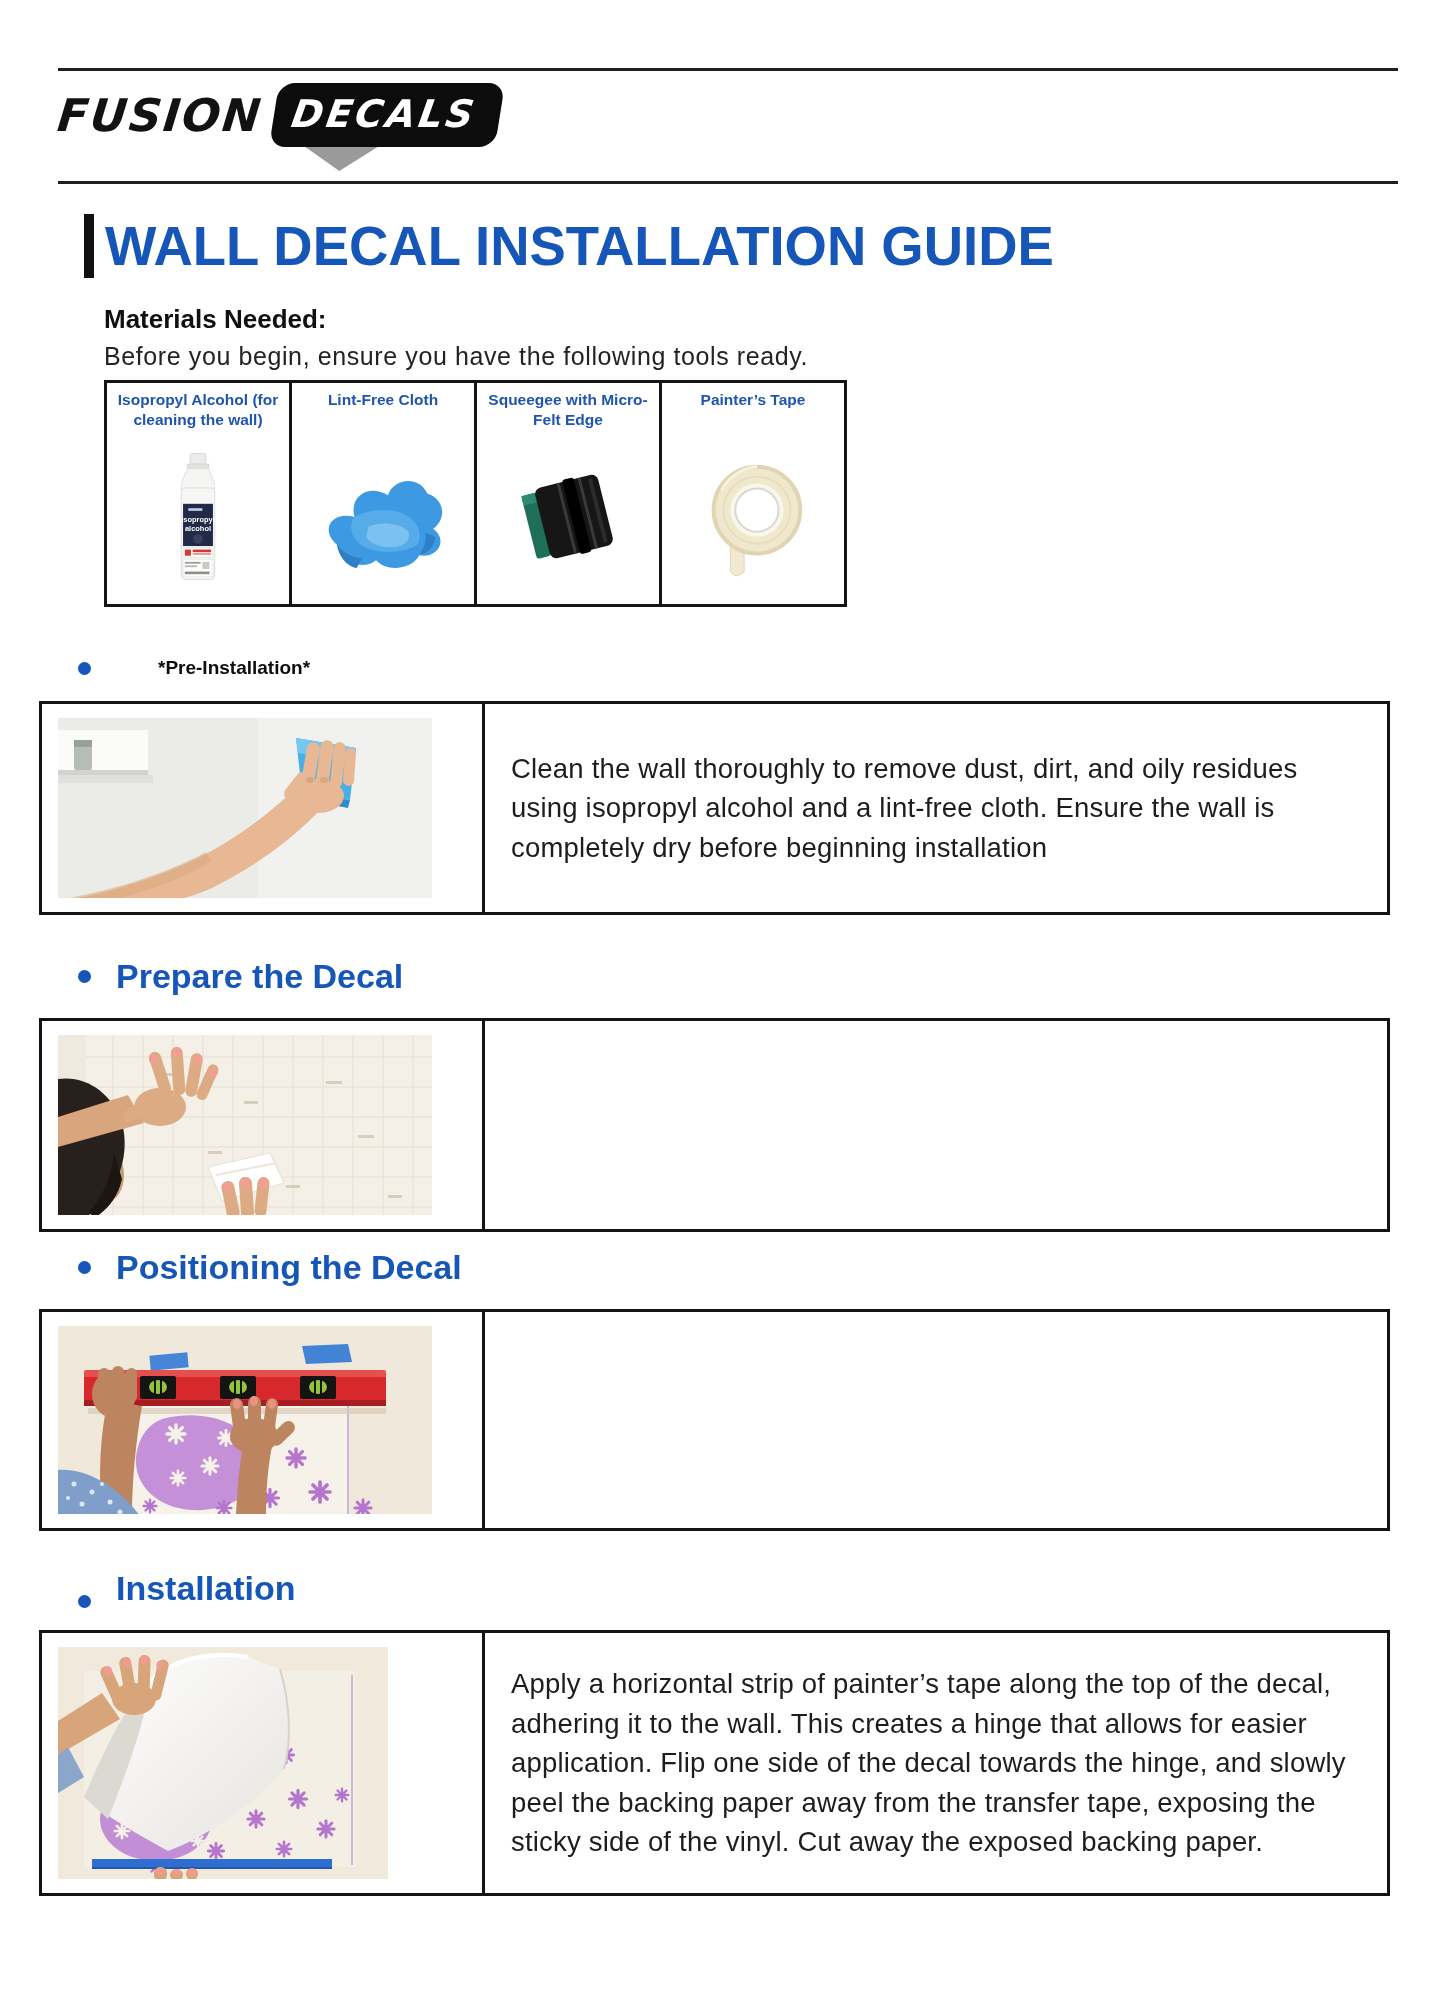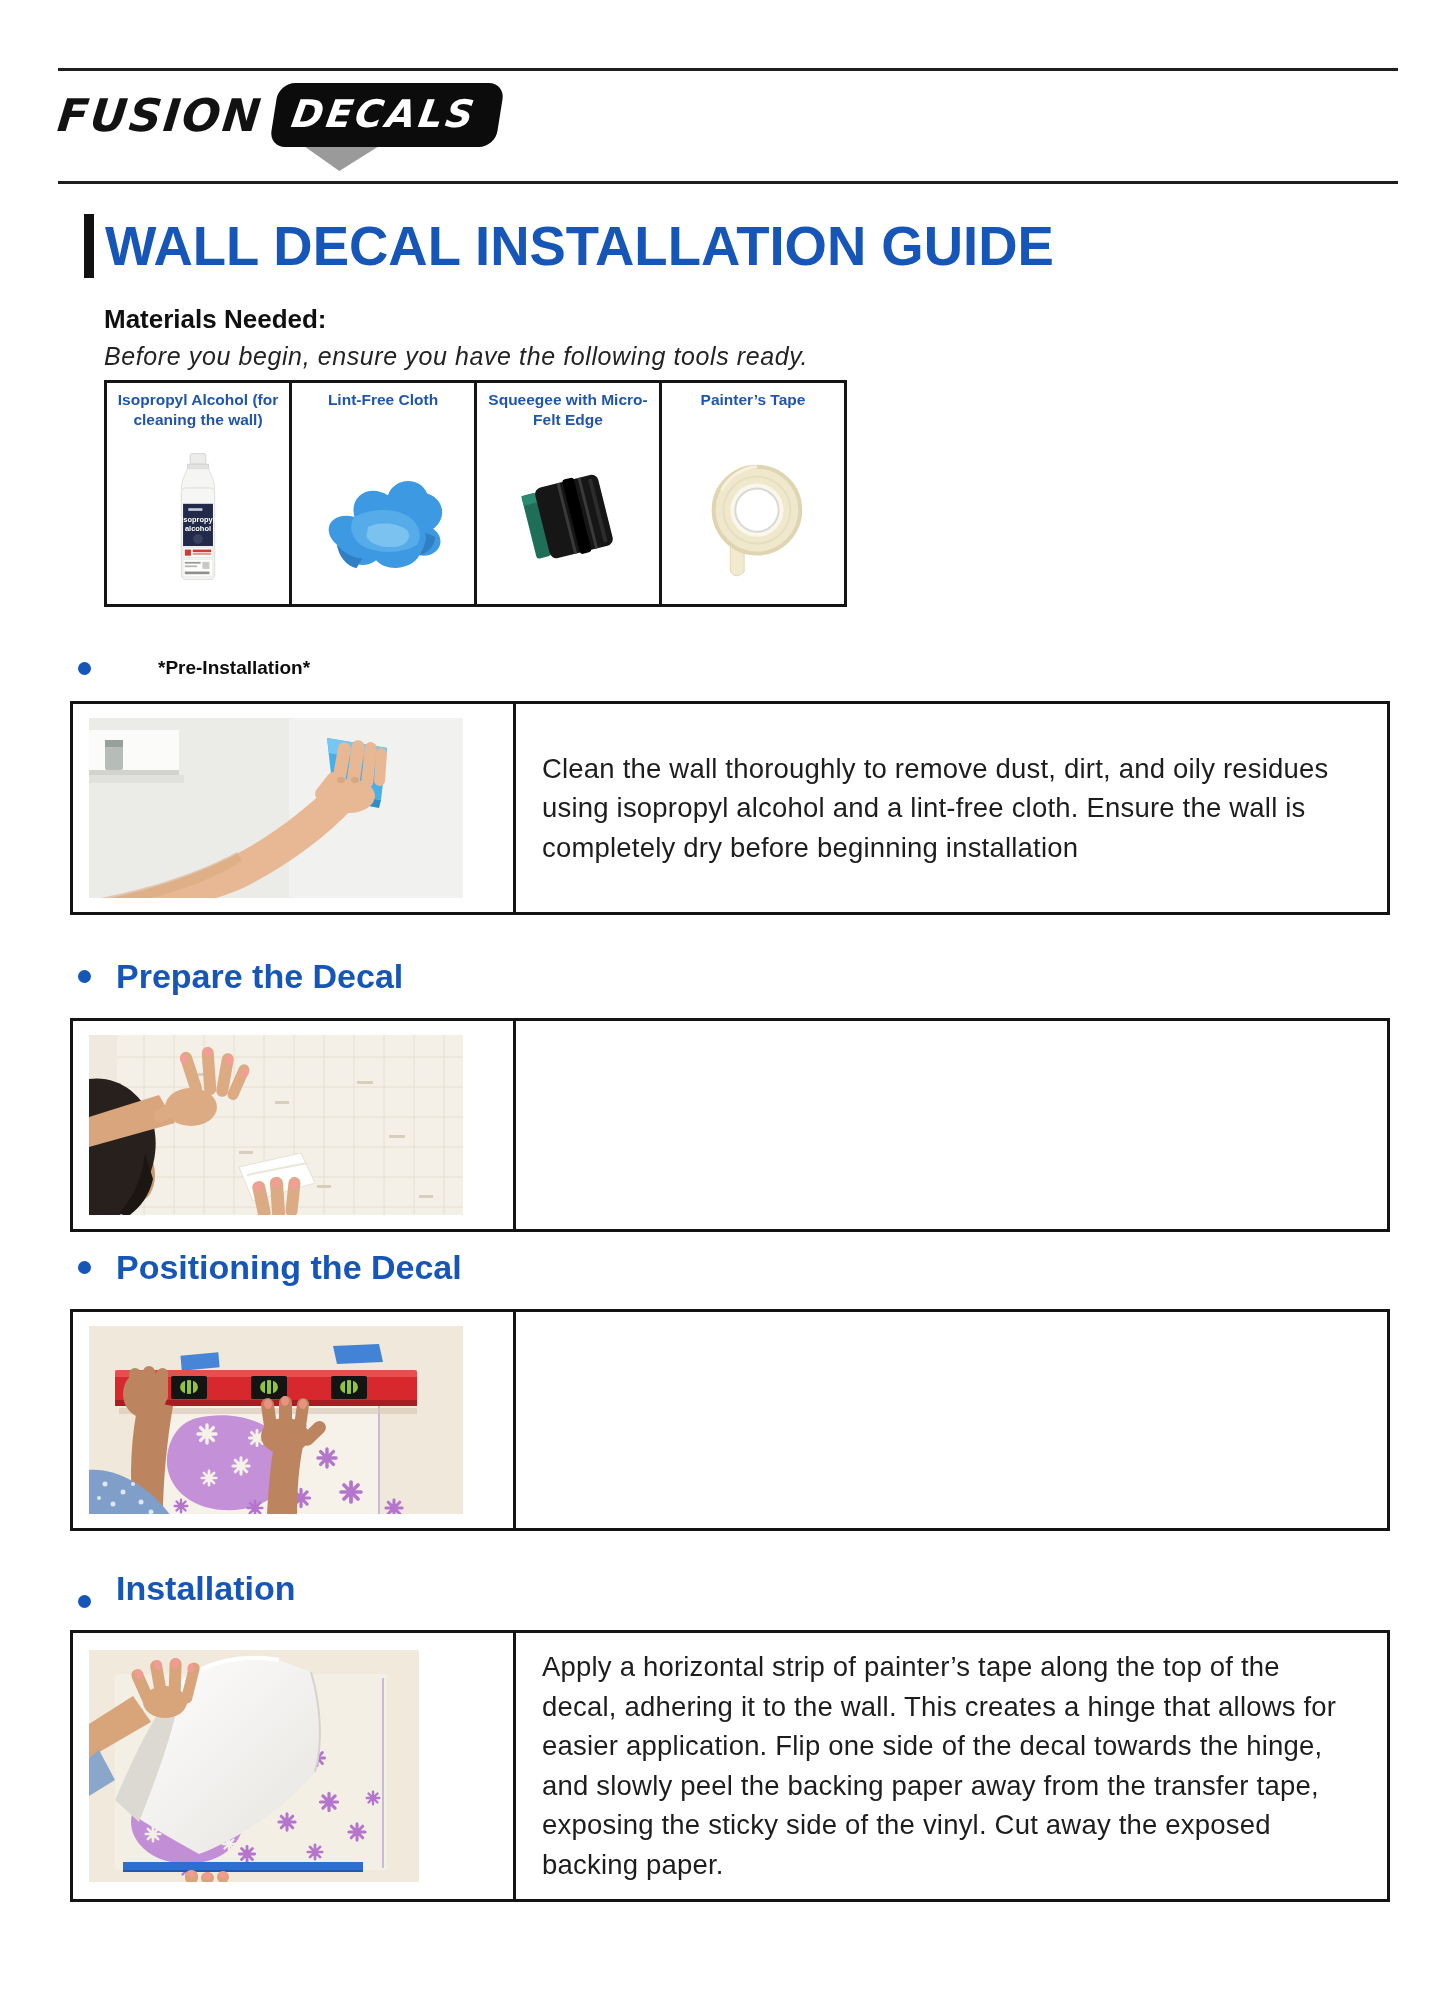--- a/index.html
+++ b/index.html
@@ -35,42 +35,42 @@
   .title-row{display:flex;align-items:center;margin:30px 56px 0 84px;}
   .title-bar{width:10px;height:64px;background:#111111;margin-right:11px;flex:none;}
   .page-title{
     margin:0;font-size:55px;font-weight:bold;color:#1656b8;letter-spacing:0px;
     transform:scaleX(.99);transform-origin:left center;white-space:nowrap;
   }
 
   
   .materials{margin:26px 56px 0 104px;}
   .materials-heading{font-size:26px;font-weight:bold;color:#101010;}
-  .materials-sub{font-size:25px;font-style:italic;color:#232323;margin-top:7px;letter-spacing:.6px;}
+  .materials-sub{font-size:25px;color:#232323;margin-top:7px;letter-spacing:.6px;}
   .materials-table{margin-top:9px;border-collapse:collapse;}
   .materials-table td{
     width:174px;border:3px solid #151515;vertical-align:top;padding:7px 4px 20px;background:#fff;
   }
   .mat-label{
     color:#2055ae;font-weight:bold;font-size:15.5px;line-height:1.32;text-align:center;
     min-height:60px;padding:0 3px;
   }
   .mat-img{height:134px;display:flex;align-items:center;justify-content:center;}
 
   
   .sec-head{display:flex;align-items:center;margin-left:78px;margin-right:56px;}
   .sec-bullet{width:13px;height:13px;border-radius:50%;background:#1656b8;margin-right:25px;flex:none;}
   .sec-title{font-size:34px;font-weight:bold;color:#1656b8;white-space:nowrap;}
   .sec-note{font-size:19px;font-weight:bold;color:#0d0d0d;margin-left:42px;white-space:nowrap;}
   .sec-note:empty{display:none;}
   #head-1{margin-top:50px;} #head-2{margin-top:42px;} #head-3{margin-top:16px;} #head-4{margin-top:38px;align-items:flex-end;}
 
   
   .step-box{
-    margin:22px 64px 0 70px;border:3px solid #141414;background:#ffffff;
+    margin:22px 64px 0 39px;border:3px solid #141414;background:#ffffff;
     display:flex;align-items:stretch;
   }
   .step-photo-cell{
     width:408px;flex:none;border-right:3px solid #141414;
     padding:14px 16px;display:flex;align-items:center;
   }
   .step-photo-cell svg{display:block;}
   .step-text-cell{flex:1;display:flex;align-items:center;padding:14px 30px 14px 26px;}
   .step-text{font-size:27.5px;line-height:1.44;color:#1d1d1d;margin:0;max-width:880px;letter-spacing:.2px;}
 </style>

